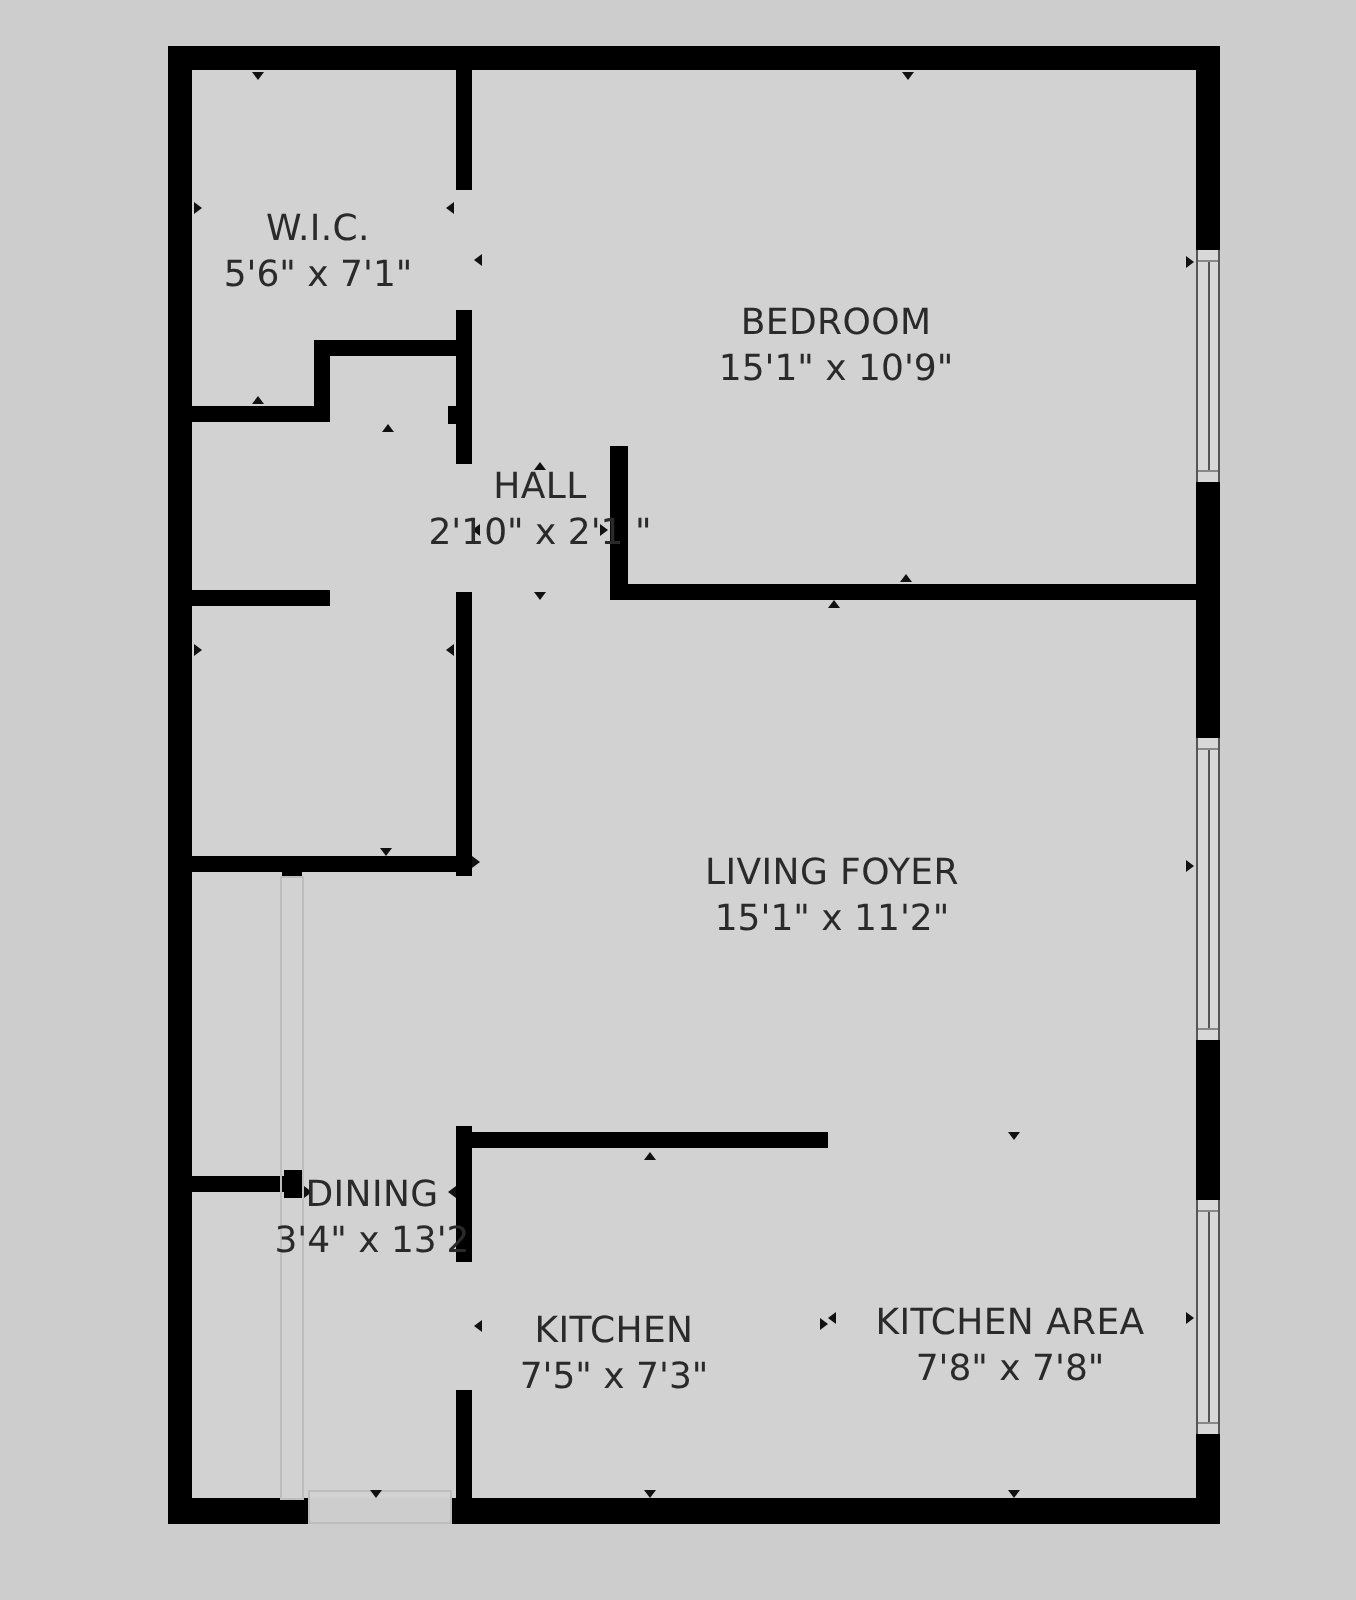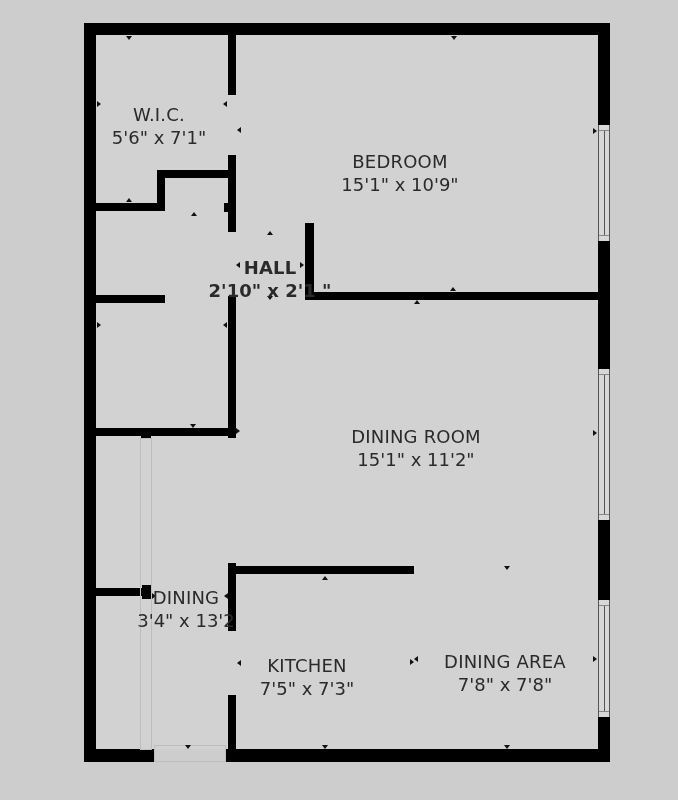--- a/index.html
+++ b/index.html
@@ -124,38 +124,38 @@
   <div class="tick t-left" style="left:414px; top:656px;"></div>
   <div class="tick t-right" style="left:593px; top:656px;"></div>
   <div class="tick t-down" style="left:322px; top:745px;"></div>
   <div class="tick t-down" style="left:504px; top:745px;"></div>
   <div class="tick t-down" style="left:185px; top:745px;"></div>
 
   <div class="label" style="left:159px; top:103px;">
     <span class="name">W.I.C.</span>
     <span class="dim">5'6" x 7'1"</span>
   </div>
-  <div class="label" style="left:400px; top:150px;">
+  <div class="label" style="left:418px; top:150px;">
     <span class="name">BEDROOM</span>
     <span class="dim">15'1" x 10'9"</span>
   </div>
-  <div class="label" style="left:270px; top:256px;font-weight:bold;">
+  <div class="label" style="left:270px; top:232px;">
     <span class="name">HALL</span>
     <span class="dim">2'10" x 2'1 "</span>
   </div>
   <div class="label" style="left:416px; top:425px;">
-    <span class="name">DINING ROOM</span>
+    <span class="name">LIVING FOYER</span>
     <span class="dim">15'1" x 11'2"</span>
   </div>
   <div class="label" style="left:186px; top:586px;">
     <span class="name">DINING</span>
     <span class="dim">3'4" x 13'2</span>
   </div>
   <div class="label" style="left:307px; top:654px;">
     <span class="name">KITCHEN</span>
     <span class="dim">7'5" x 7'3"</span>
   </div>
   <div class="label" style="left:505px; top:650px;">
-    <span class="name">DINING AREA</span>
+    <span class="name">KITCHEN AREA</span>
     <span class="dim">7'8" x 7'8"</span>
   </div>
 
 </div>
 
 </body></html>

